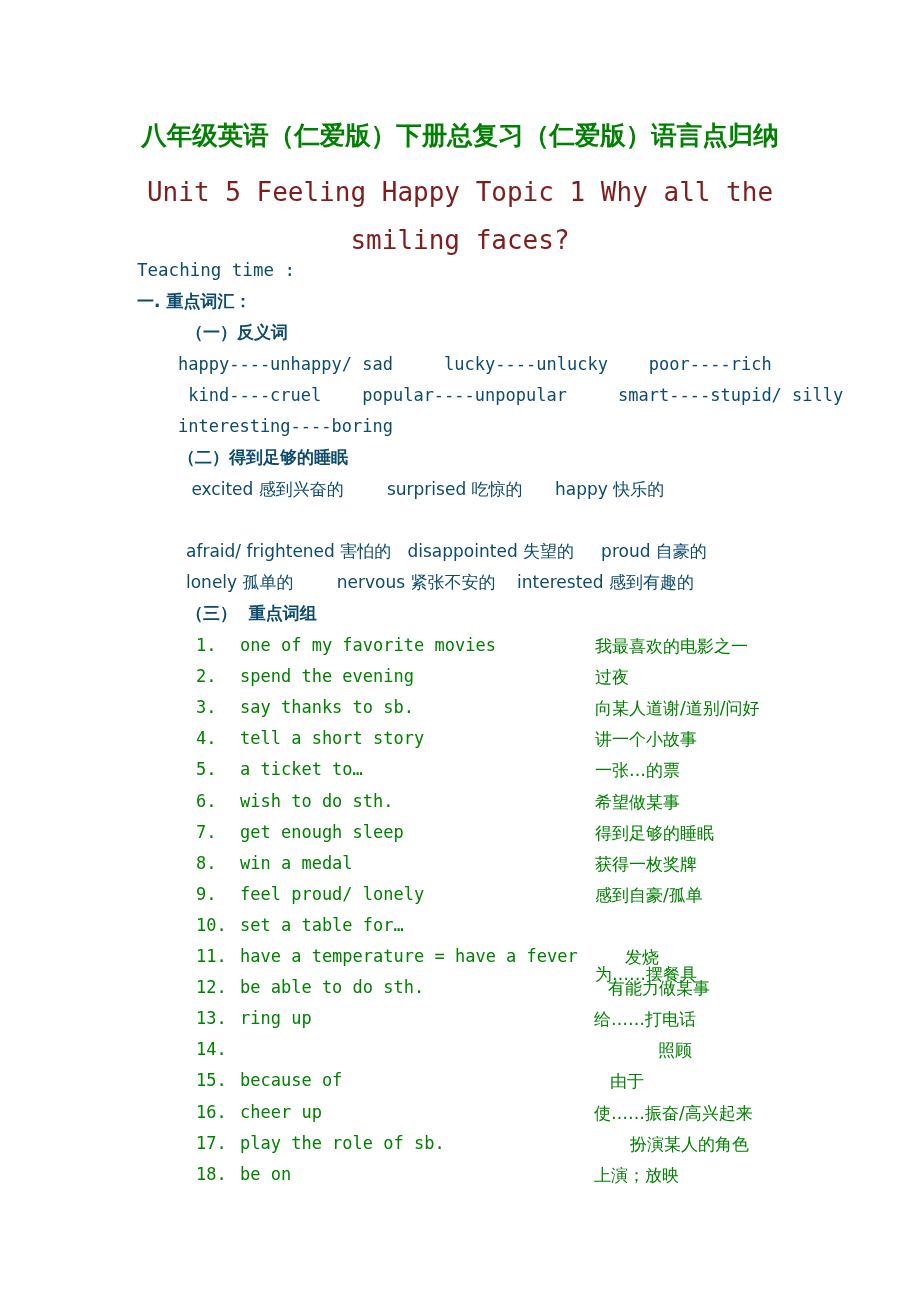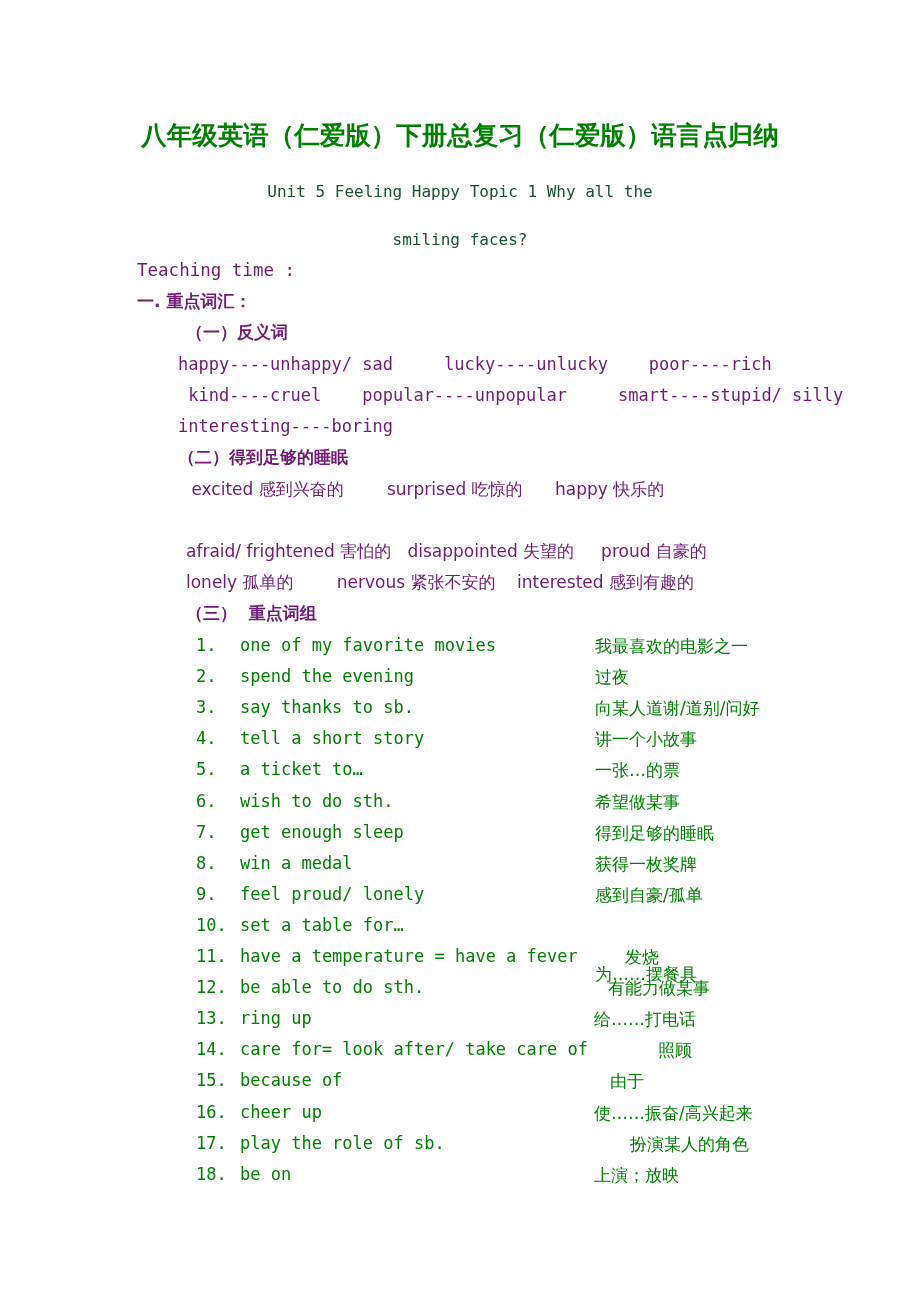--- a/index.html
+++ b/index.html
@@ -40,34 +40,34 @@
     white-space: nowrap;
   }
 
   .title-en {
     position: absolute;
     left: 100px;
     top: 168px;
     width: 720px;
     text-align: center;
     font-family: "DejaVu Sans Mono", "Liberation Mono", monospace;
-    font-size: 16px;
+    font-size: 26px;
     line-height: 48px;
     font-weight: normal;
-    color: #14532d;
+    color: #7f1d1d;
   }
   .title-en .line2 {
     display: block;
   }
 
   
   .ln {
     position: absolute;
     white-space: pre;
-    color: #701a75;
+    color: #0c4a6e;
     font-family: "DejaVu Sans Mono", "Liberation Mono", monospace;
     font-size: 17.5px;
     line-height: 20px;
   }
   .ln.cn-bold {
     font-family: "DejaVu Sans", "Liberation Sans", sans-serif;
     font-weight: bold;
     font-size: 17px;
   }
   .mixed {
@@ -153,20 +153,20 @@
       <div class="phrase-row" style="top: 728.3px;"><span class="phrase-num">4.</span><span class="phrase-en">tell a short story</span><span class="phrase-cn" style="left: 399px;">讲一个小故事</span></div>
       <div class="phrase-row" style="top: 759.4px;"><span class="phrase-num">5.</span><span class="phrase-en">a ticket to…</span><span class="phrase-cn" style="left: 399px;">一张…的票</span></div>
       <div class="phrase-row" style="top: 790.5px;"><span class="phrase-num">6.</span><span class="phrase-en">wish to do sth.</span><span class="phrase-cn" style="left: 399px;">希望做某事</span></div>
       <div class="phrase-row" style="top: 821.6px;"><span class="phrase-num">7.</span><span class="phrase-en">get enough sleep</span><span class="phrase-cn" style="left: 399px;">得到足够的睡眠</span></div>
       <div class="phrase-row" style="top: 852.7px;"><span class="phrase-num">8.</span><span class="phrase-en">win a medal</span><span class="phrase-cn" style="left: 399px;">获得一枚奖牌</span></div>
       <div class="phrase-row" style="top: 883.8px;"><span class="phrase-num">9.</span><span class="phrase-en">feel proud/ lonely</span><span class="phrase-cn" style="left: 399px;">感到自豪/孤单</span></div>
       <div class="phrase-row" style="top: 914.9px;"><span class="phrase-num">10.</span><span class="phrase-en">set a table for…</span><span class="phrase-cn" style="left: 399px; margin-top: 48px;">为……摆餐具</span></div>
       <div class="phrase-row" style="top: 946px;"><span class="phrase-num">11.</span><span class="phrase-en">have a temperature = have a fever</span><span class="phrase-cn" style="left: 429px;">发烧</span></div>
       <div class="phrase-row" style="top: 977.1px;"><span class="phrase-num">12.</span><span class="phrase-en">be able to do sth.</span><span class="phrase-cn" style="left: 412px;">有能力做某事</span></div>
       <div class="phrase-row" style="top: 1008.2px;"><span class="phrase-num">13.</span><span class="phrase-en">ring up</span><span class="phrase-cn" style="left: 398px;">给……打电话</span></div>
-      <div class="phrase-row" style="top: 1039.3px;"><span class="phrase-num">14.</span><span class="phrase-en">care for= look after/ take care of</span><span class="phrase-cn" style="left: 462px;">照顾</span></div>
+      <div class="phrase-row" style="top: 1039.3px;"><span class="phrase-num">14.</span><span class="phrase-cn" style="left: 462px;">照顾</span></div>
       <div class="phrase-row" style="top: 1070.4px;"><span class="phrase-num">15.</span><span class="phrase-en">because of</span><span class="phrase-cn" style="left: 414px;">由于</span></div>
       <div class="phrase-row" style="top: 1101.5px;"><span class="phrase-num">16.</span><span class="phrase-en">cheer up</span><span class="phrase-cn" style="left: 398px;">使……振奋/高兴起来</span></div>
       <div class="phrase-row" style="top: 1132.6px;"><span class="phrase-num">17.</span><span class="phrase-en">play the role of sb.</span><span class="phrase-cn" style="left: 434px;">扮演某人的角色</span></div>
       <div class="phrase-row" style="top: 1163.7px;"><span class="phrase-num">18.</span><span class="phrase-en">be on</span><span class="phrase-cn" style="left: 398px;">上演；放映</span></div>
     </div>
 
 </div>
 
 </body></html>

